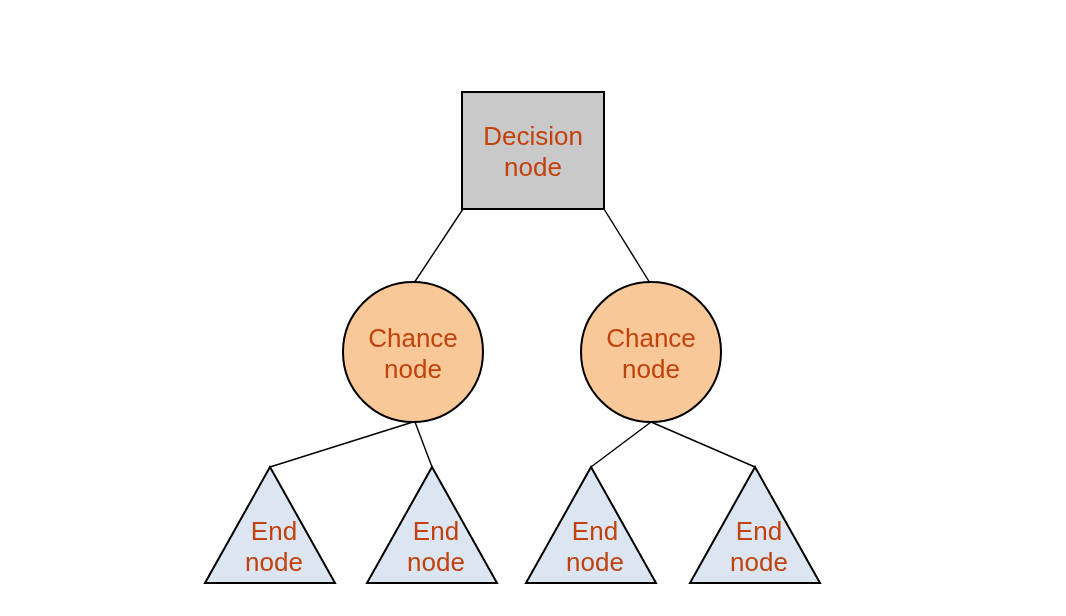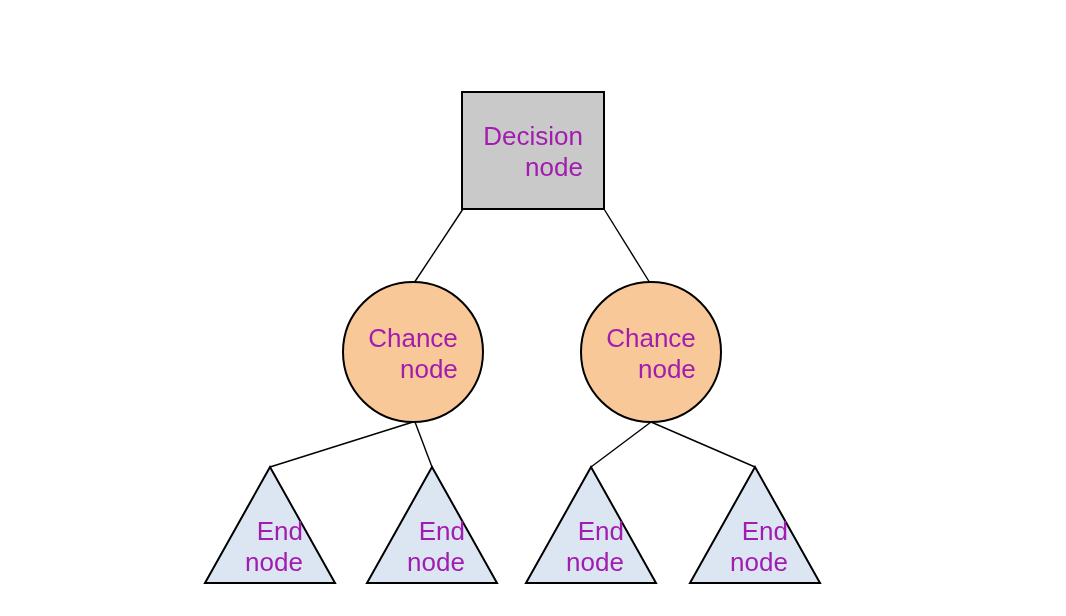--- a/index.html
+++ b/index.html
@@ -27,24 +27,24 @@
     stroke-width: 2;
   }
   .edge {
     stroke: #000000;
     stroke-width: 1.4;
     fill: none;
   }
   .label {
     position: absolute;
     transform: translate(-50%, -50%);
-    text-align: right;
+    text-align: center;
     font-size: 26px;
     line-height: 31px;
-    color: #a21caf;
+    color: #c2410c;
     white-space: nowrap;
   }
 </style>
 </head>
 <body>
 
 <div class="canvas">
 
   <svg class="diagram-svg" viewBox="0 0 1066 616">
 

